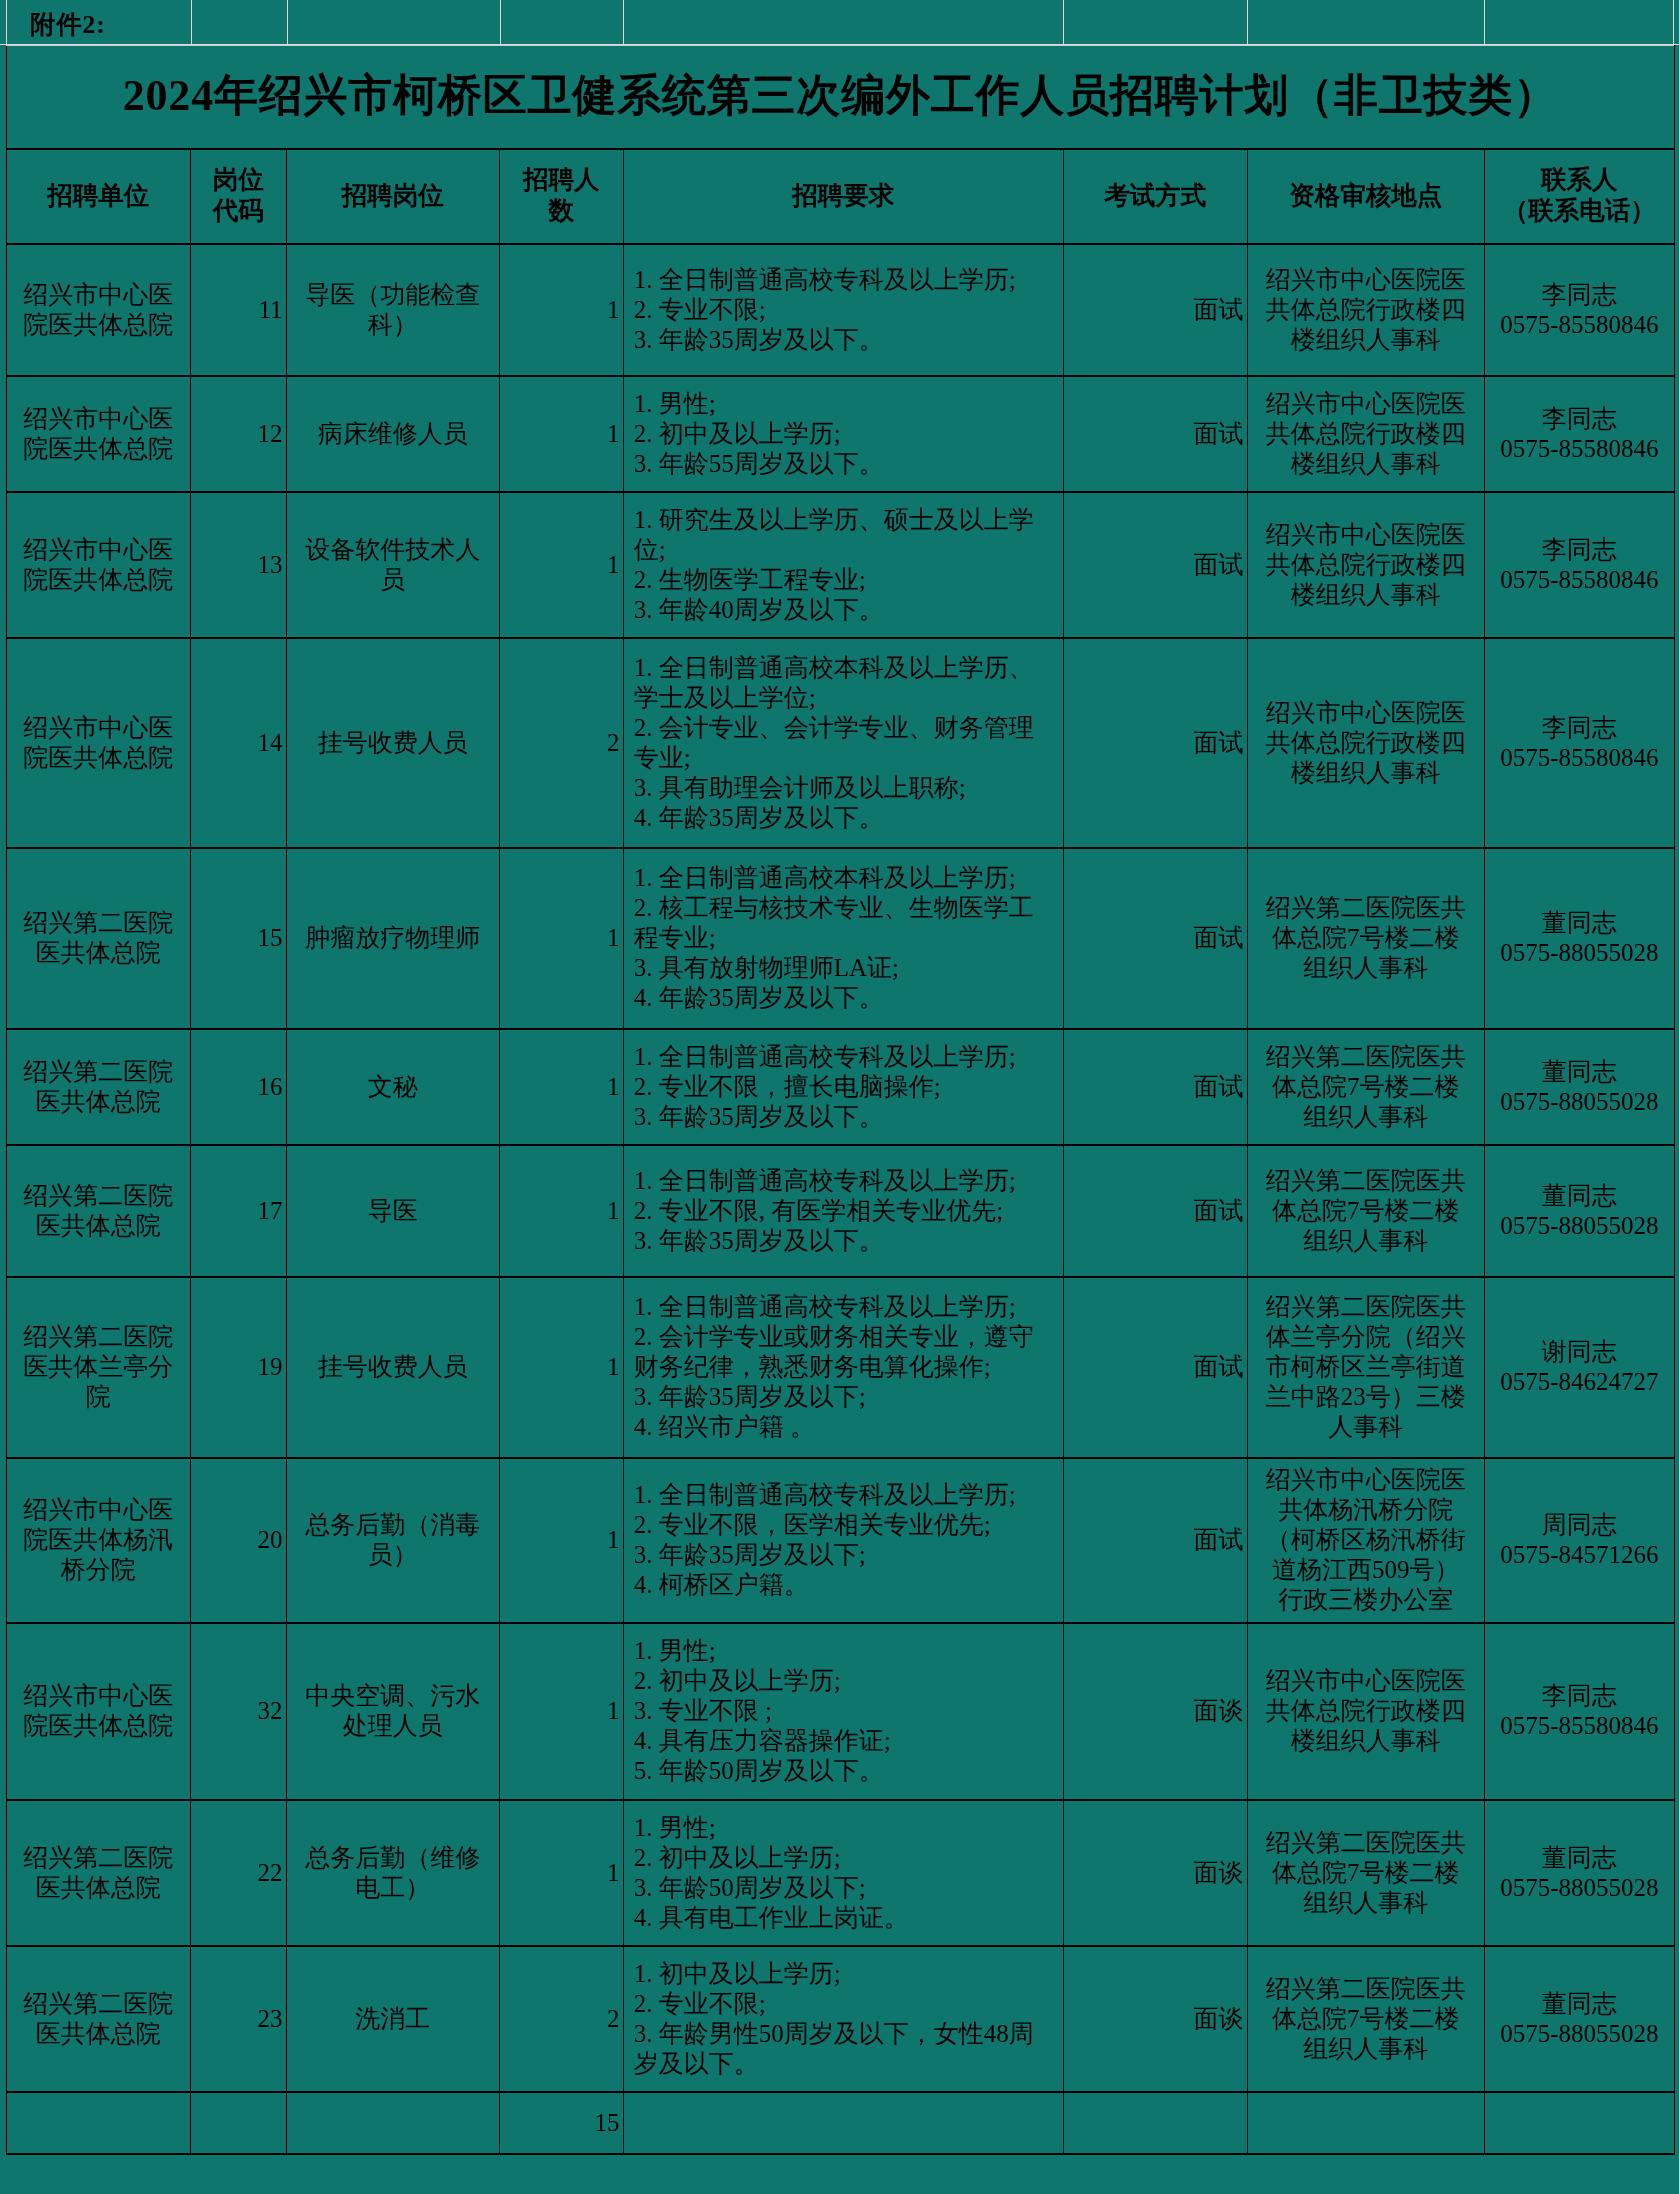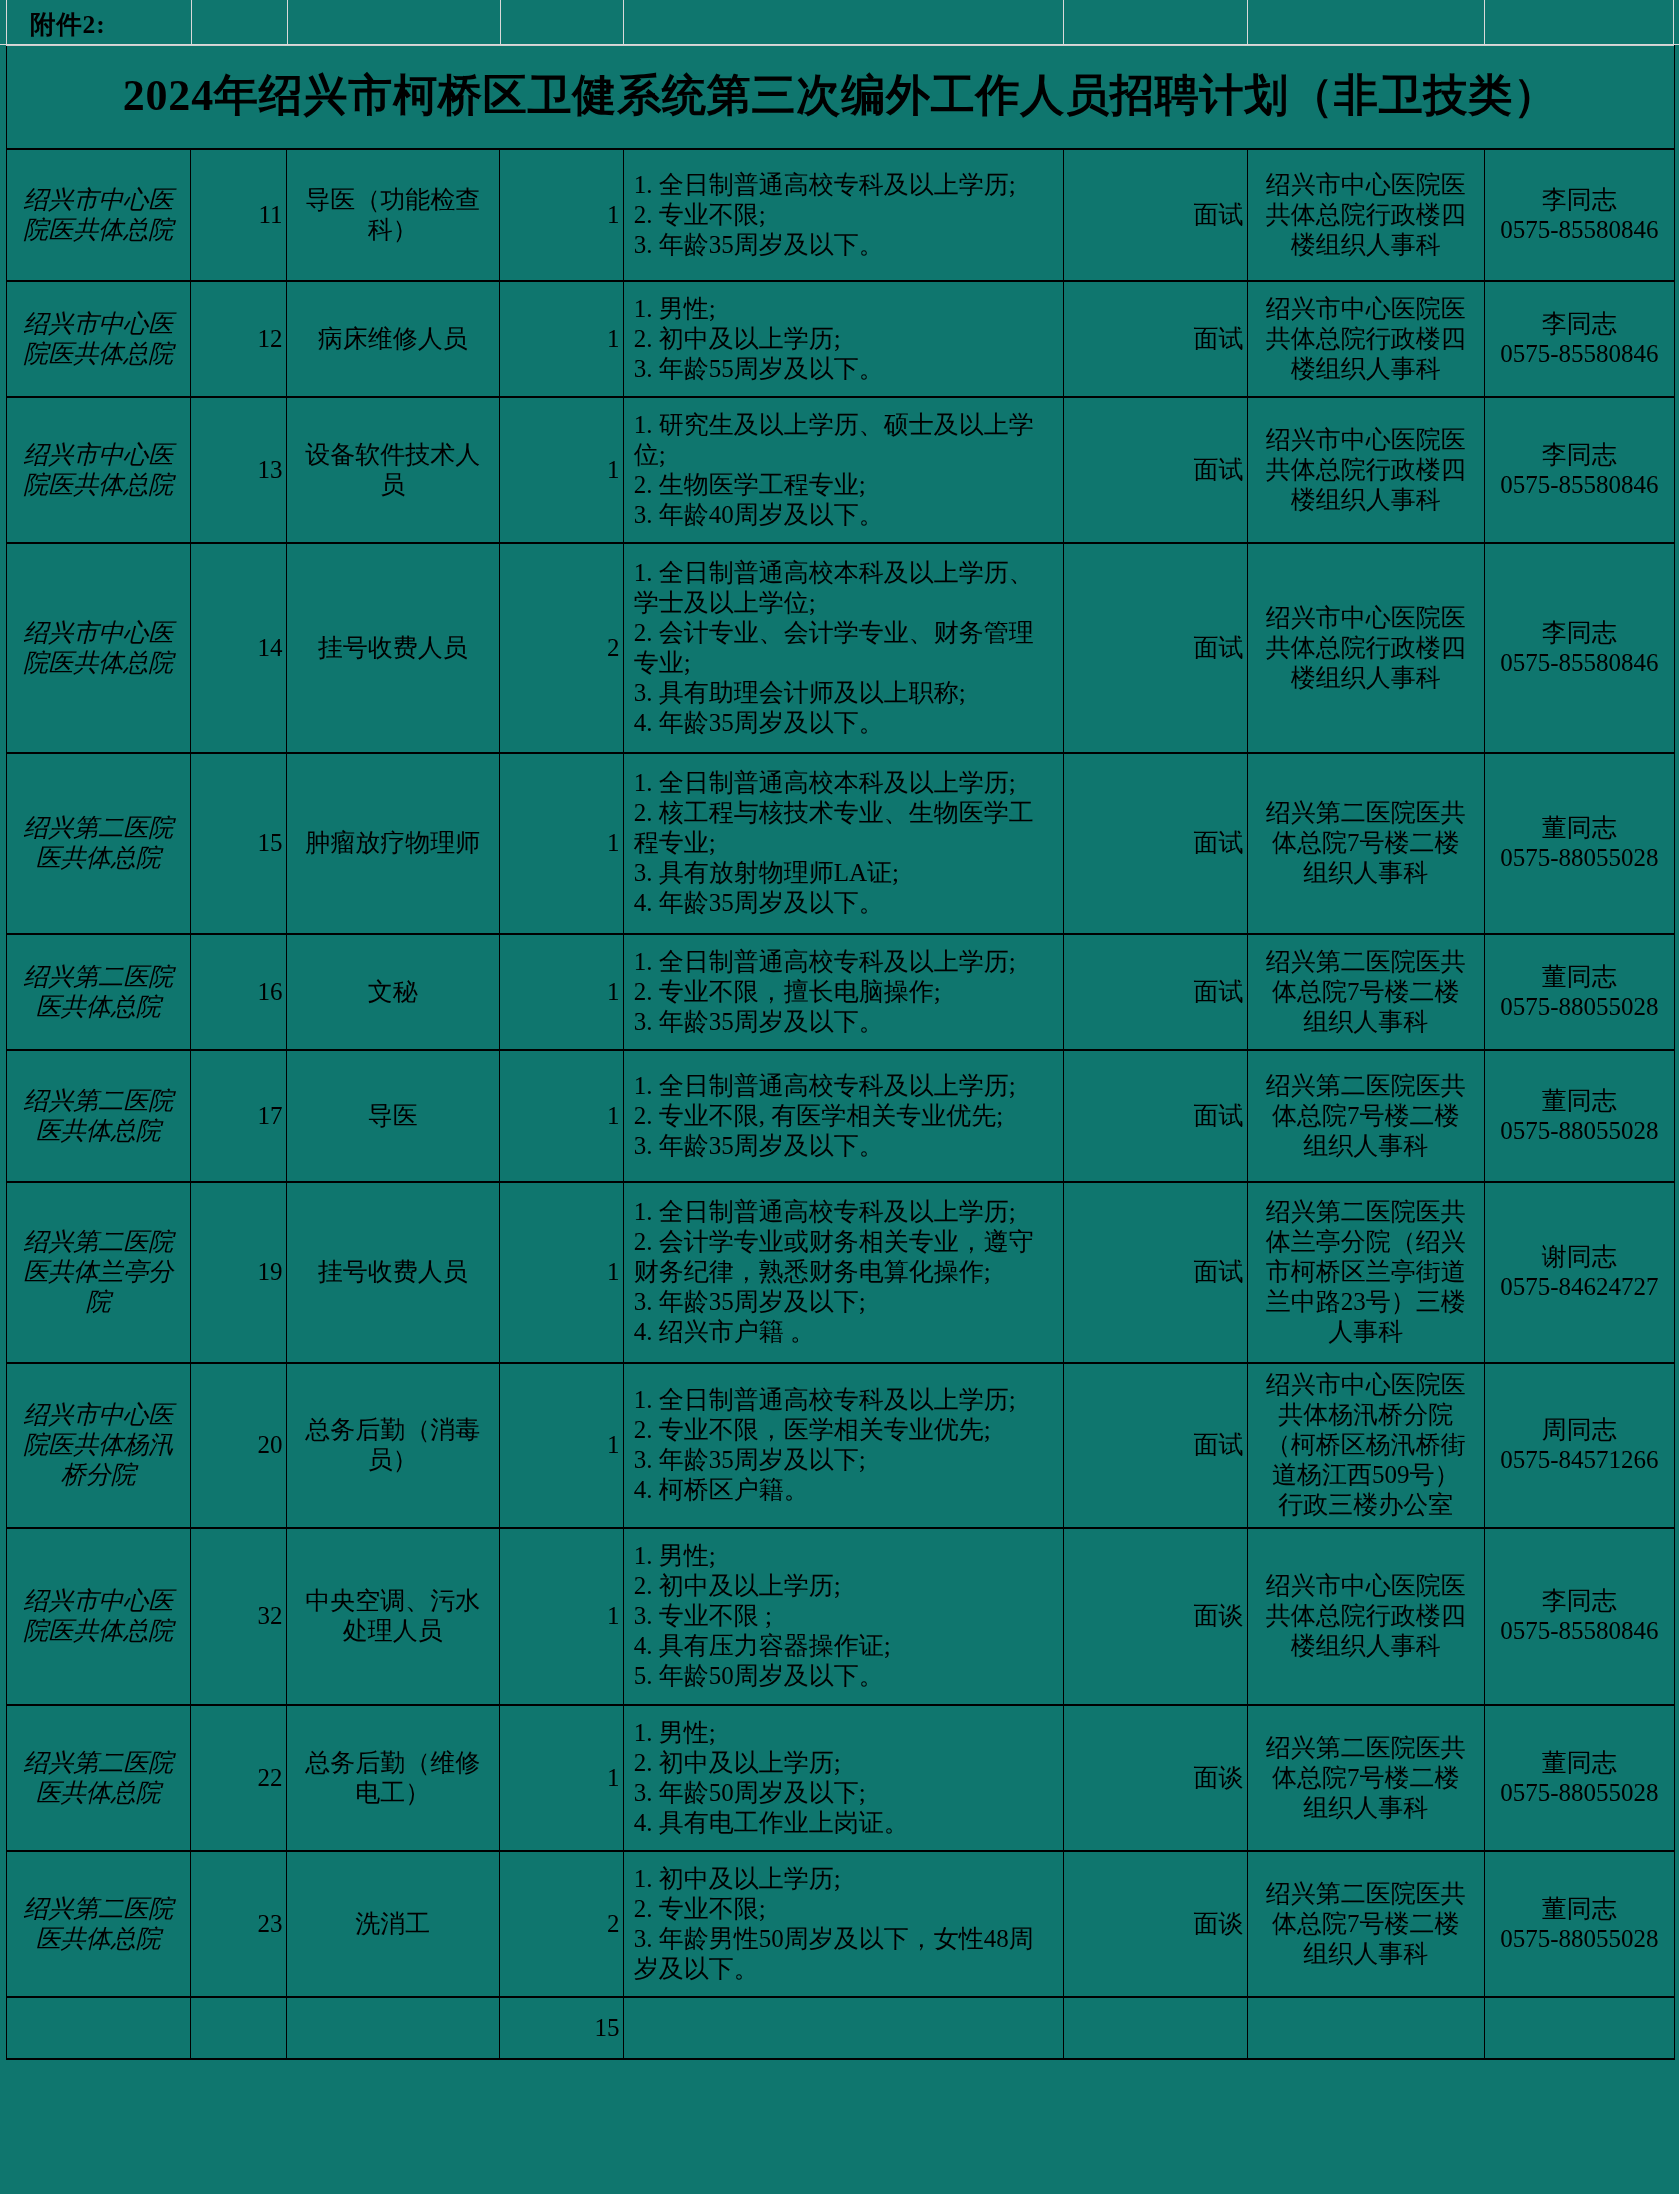--- a/index.html
+++ b/index.html
@@ -31,21 +31,21 @@
     padding:1.6px 6.6px;white-space:pre-line;overflow:hidden;
     font-weight:normal;
   }
   tr.title-row td{
     border-top:0.8px solid #cfcfcf;border-bottom:2.5px solid #000;
     font-size:44px;font-weight:bold;white-space:nowrap;padding:0;
     letter-spacing:0.8px;
   }
   tr.header-row th{font-weight:bold;border-bottom:2.5px solid #000;font-size:25.5px;}
   td.c-req{text-align:left;padding:12px 10px;}
-  td.c-unit{padding:1.6px 13px;font-style:italic;}
+  td.c-unit{padding:1.6px 13px;}
   td.c-pos{padding:1.6px 16.5px;text-align:center;}
   td.c-loc{padding:1.6px 18px;}
   td.c-code,td.c-count,td.c-exam{padding:1.6px 3.3px;text-align:right;}
   td.c-contact{padding:1.6px 5px;}
 </style>
 </head>
 <body>
 
 <div class="page">
 
@@ -71,20 +71,33 @@
         <col style="width:124px">
       <col style="width:440px">
         <col style="width:184px">
         <col style="width:237px">
         <col style="width:190px">
     </colgroup>
     <tbody>
       <tr class="title-row" style="height:103px">
         <td colspan="8">2024年绍兴市柯桥区卫健系统第三次编外工作人员招聘计划（非卫技类）</td>
       </tr>
+      <tr class="header-row" id="header-row" style="height:95px">
+          <th>招聘单位</th>
+          <th>岗位
+代码</th>
+          <th>招聘岗位</th>
+          <th>招聘人
+数</th>
+          <th>招聘要求</th>
+          <th>考试方式</th>
+          <th>资格审核地点</th>
+          <th>联系人
+（联系电话）</th>
+        </tr>
 
     <tr style="height: 132px;">
           <td class="c-unit">绍兴市中心医院医共体总院</td>
           <td class="c-code">11</td>
           <td class="c-pos">导医（功能检查科）</td>
           <td class="c-count">1</td>
           <td class="c-req">1. 全日制普通高校专科及以上学历;
 2. 专业不限;
 3. 年龄35周岁及以下。</td>
           <td class="c-exam">面试</td>

